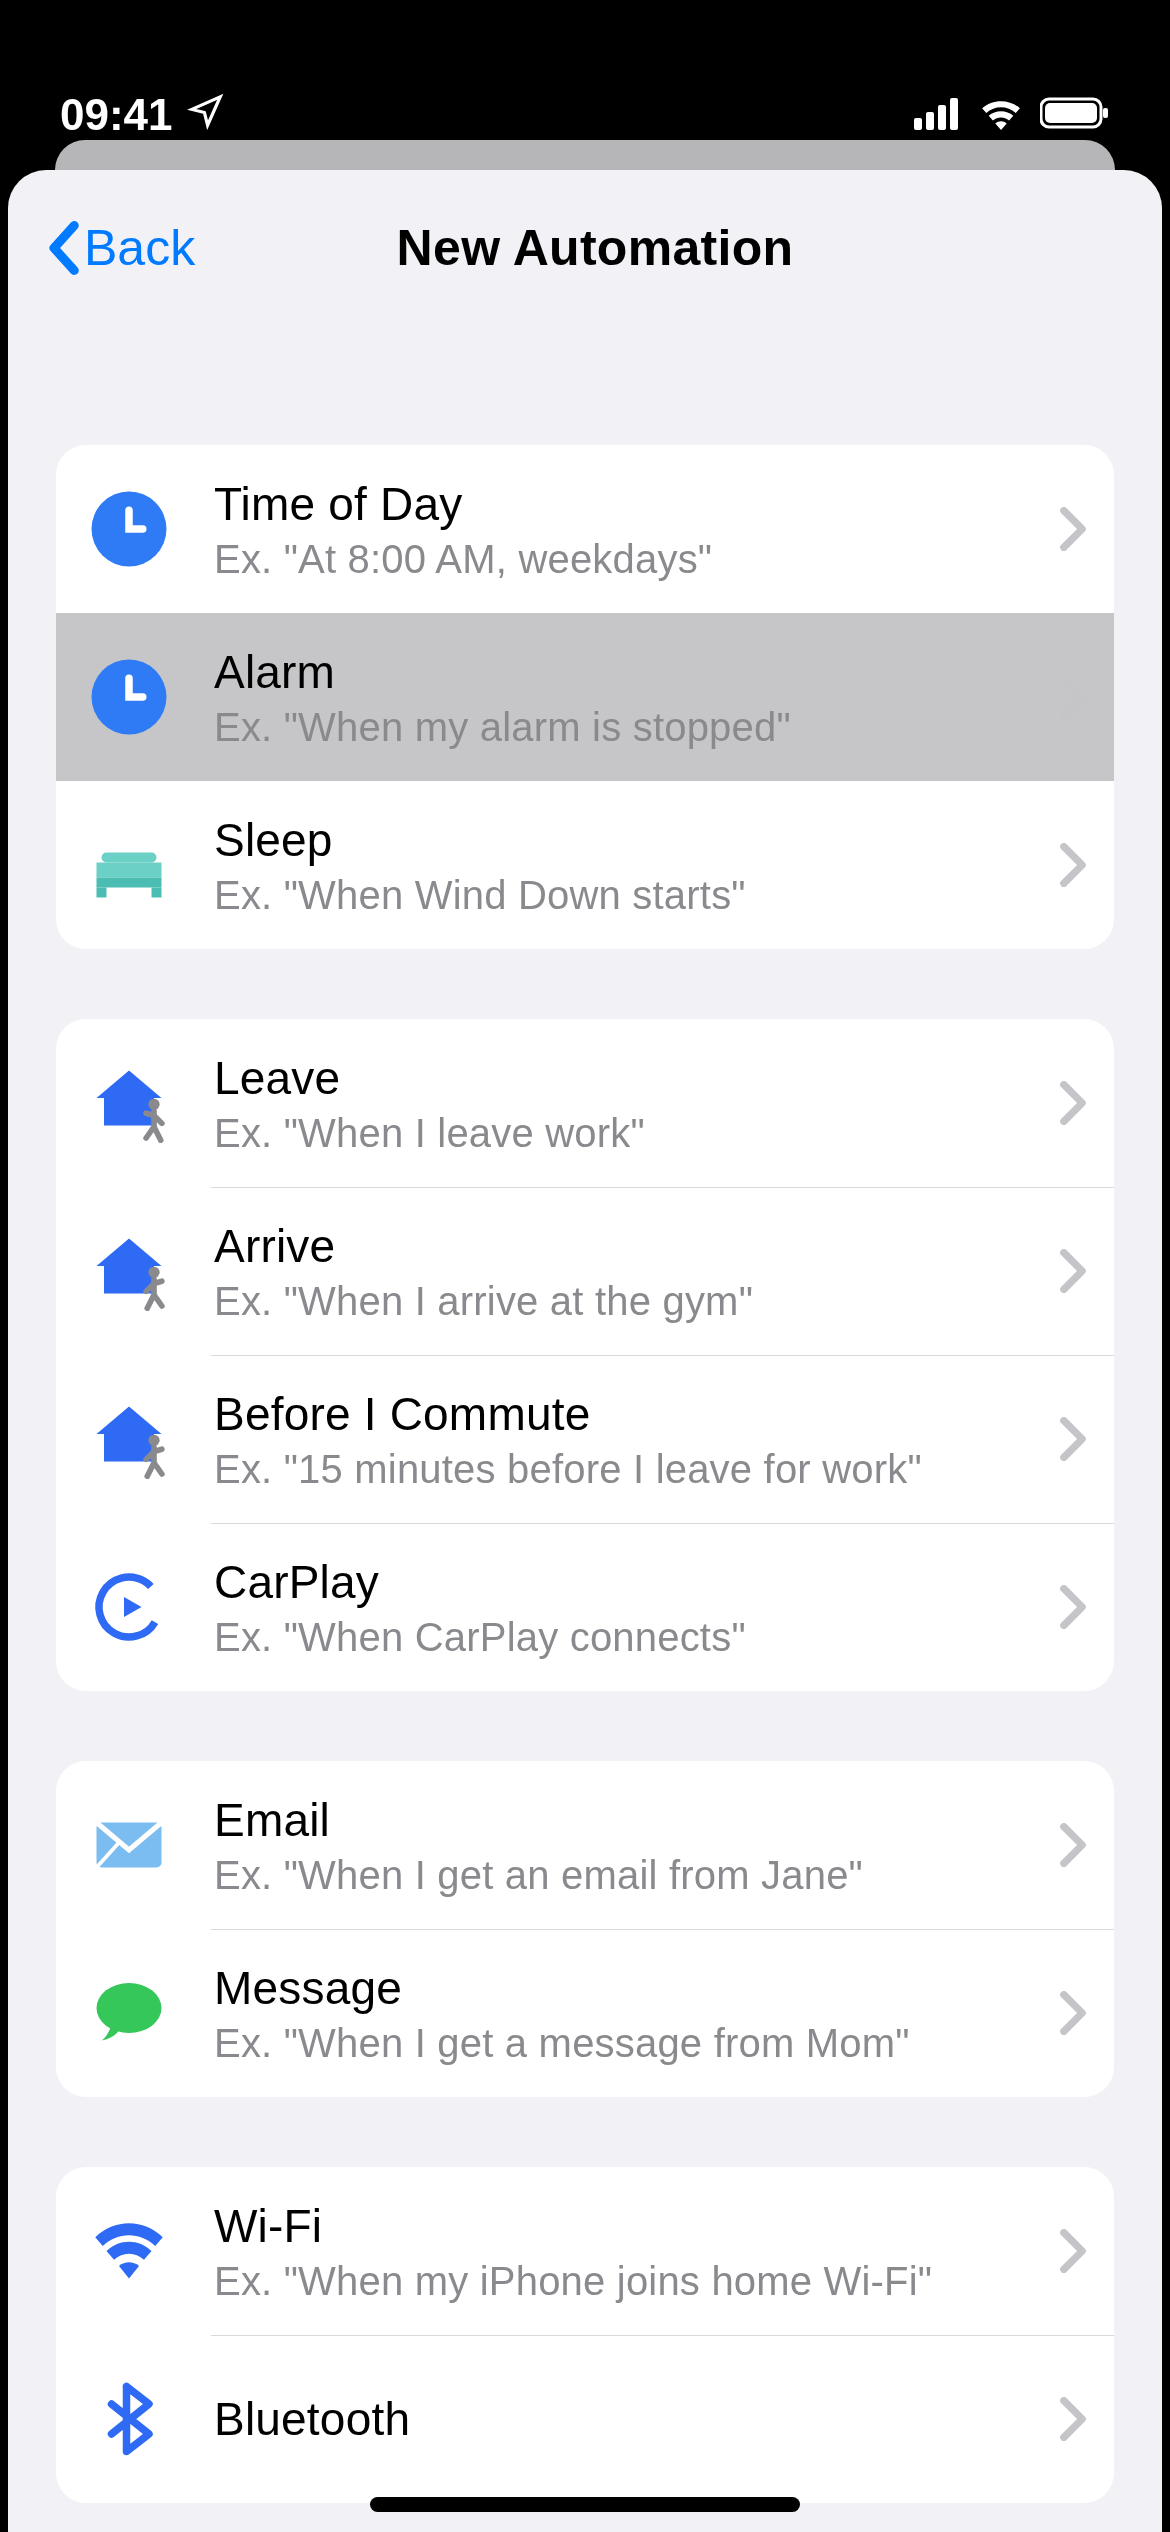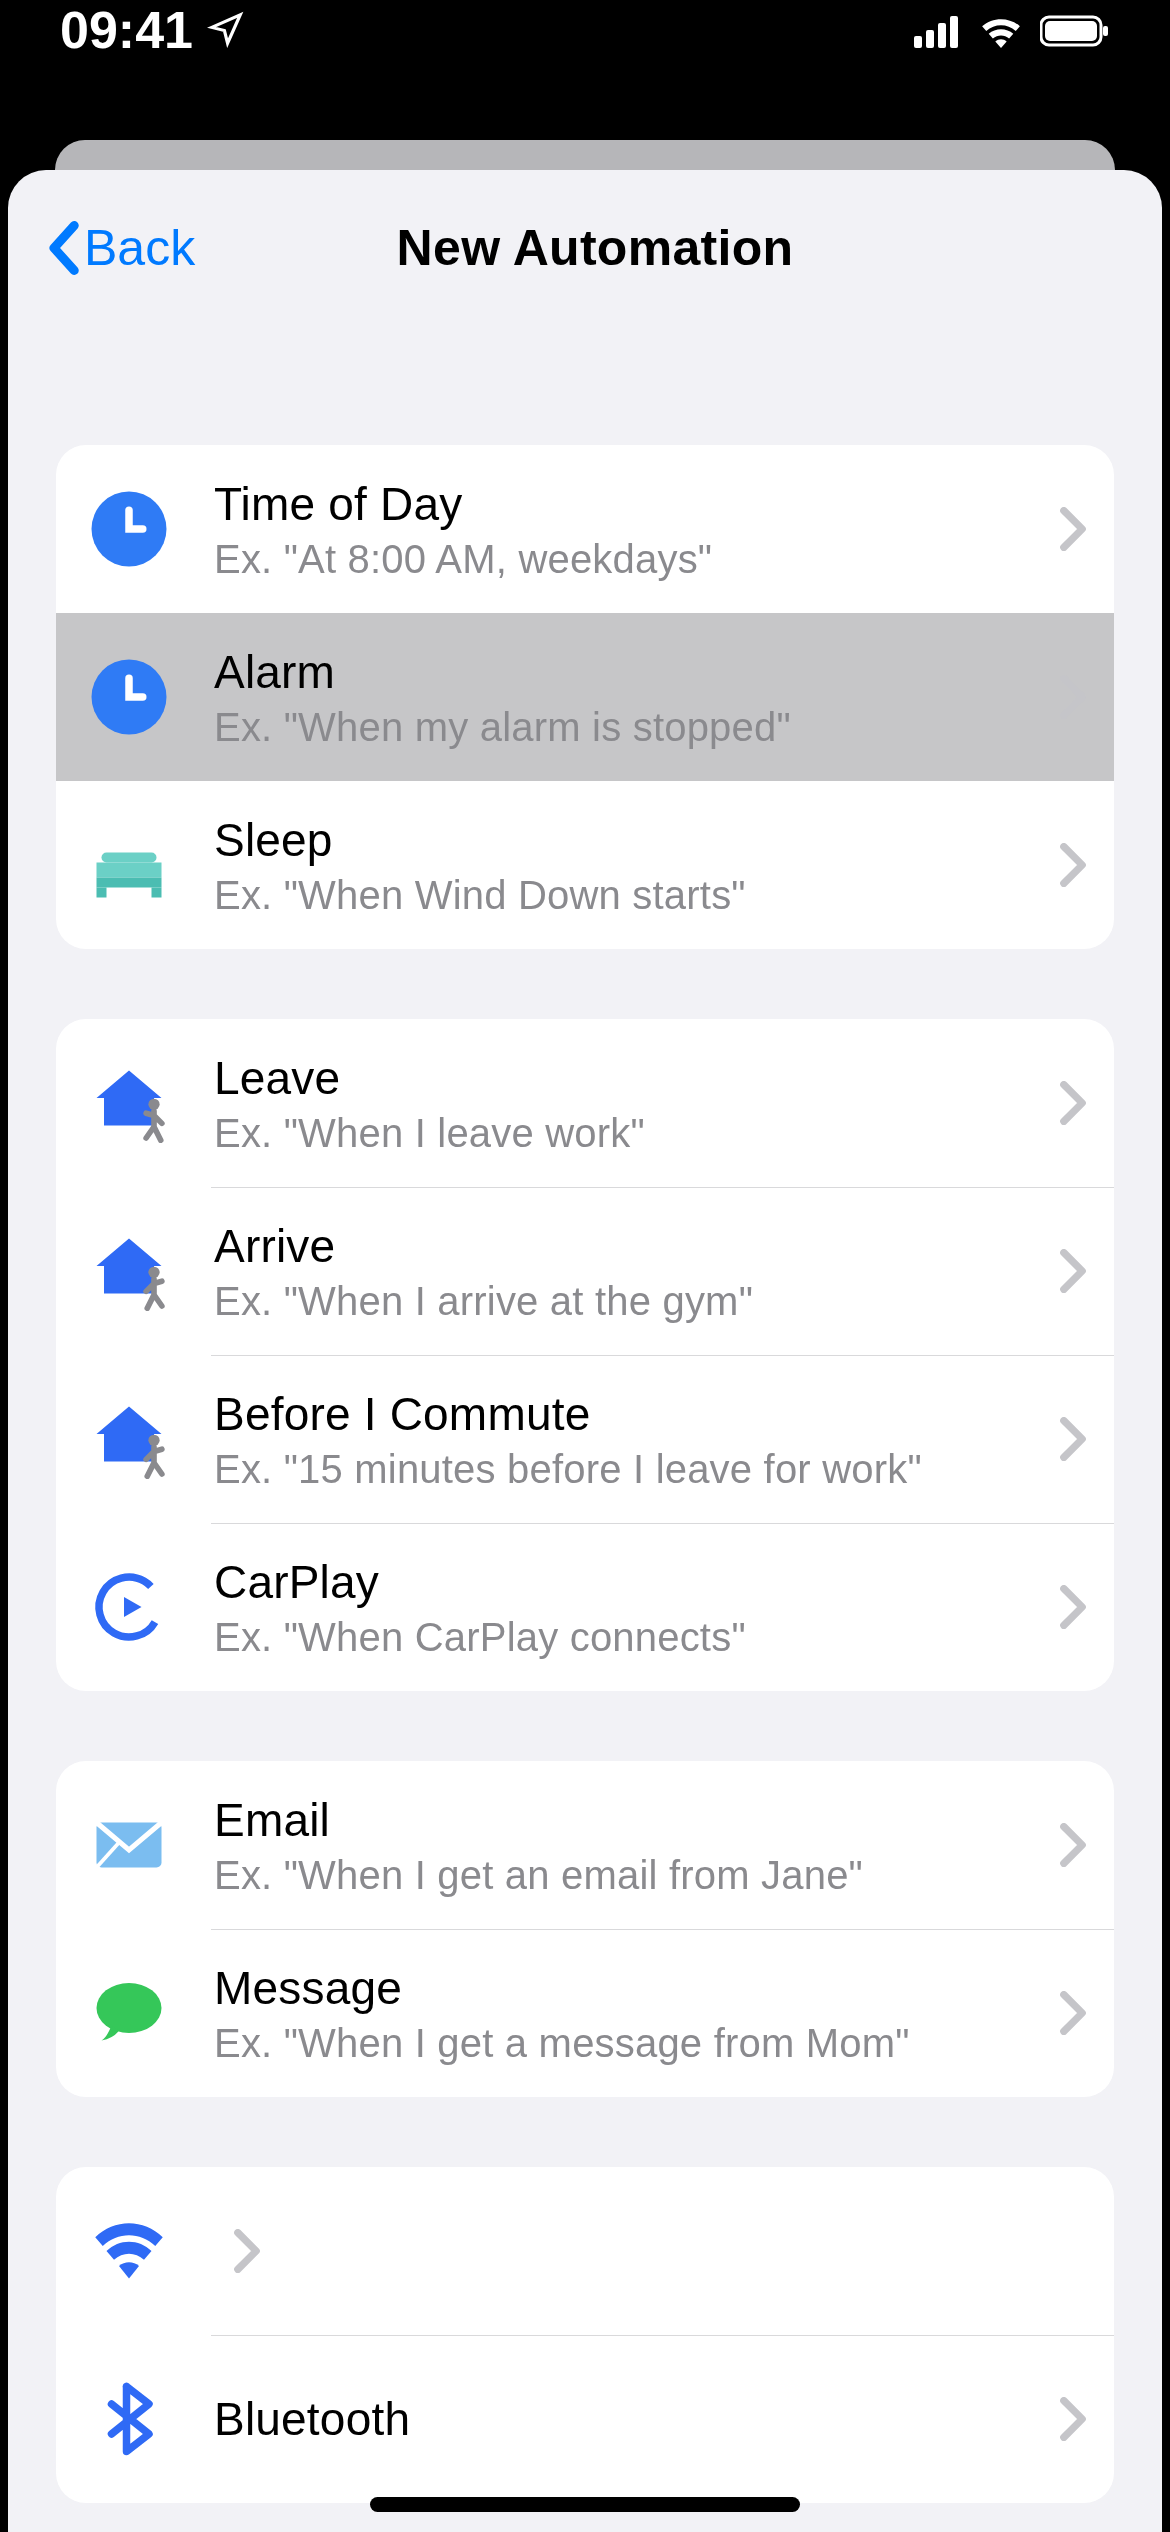--- a/index.html
+++ b/index.html
@@ -7,25 +7,25 @@
     width: 1170px;
     height: 2532px;
     font-family: -apple-system, "SF Pro Text", "Helvetica Neue", Arial, sans-serif;
     background: #000;
     overflow: hidden;
   }
   .status-bar {
     height: 140px;
     display: flex;
     justify-content: space-between;
-    align-items: flex-start;
+    align-items: flex-end;
     padding: 0 60px;
     color: #fff;
     font-weight: 600;
-    font-size: 52px;
+    font-size: 44px;
   }
   .status-left { display: flex; align-items: center; gap: 14px; }
   .status-icons { display: flex; align-items: center; gap: 16px; }
   .card-underlay {
     position: absolute;
     left: 55px; right: 55px; top: 140px; height: 60px;
     background: #b6b6b9;
     border-radius: 30px 30px 0 0;
   }
   .sheet {
@@ -304,20 +304,24 @@
           </svg>
         </div>
       </div>
       <div class="section">
         <div class="row">
           <div class="row-icon">
             <svg width="80" height="80" viewBox="0 0 64 64">
               <use href="#ic-wifi"></use>
             </svg>
           </div>
+          <div class="row-text">
+            <div class="row-title">Wi-Fi</div>
+            <div class="row-sub">Ex. "When my iPhone joins home Wi-Fi"</div>
+          </div>
           <svg class="row-chevron" viewBox="0 0 14 24">
             <use href="#ic-chev"></use>
           </svg>
         </div>
         <div class="row">
           <div class="row-icon">
             <svg width="80" height="80" viewBox="0 0 64 64">
               <use href="#ic-bluetooth"></use>
             </svg>
           </div>

